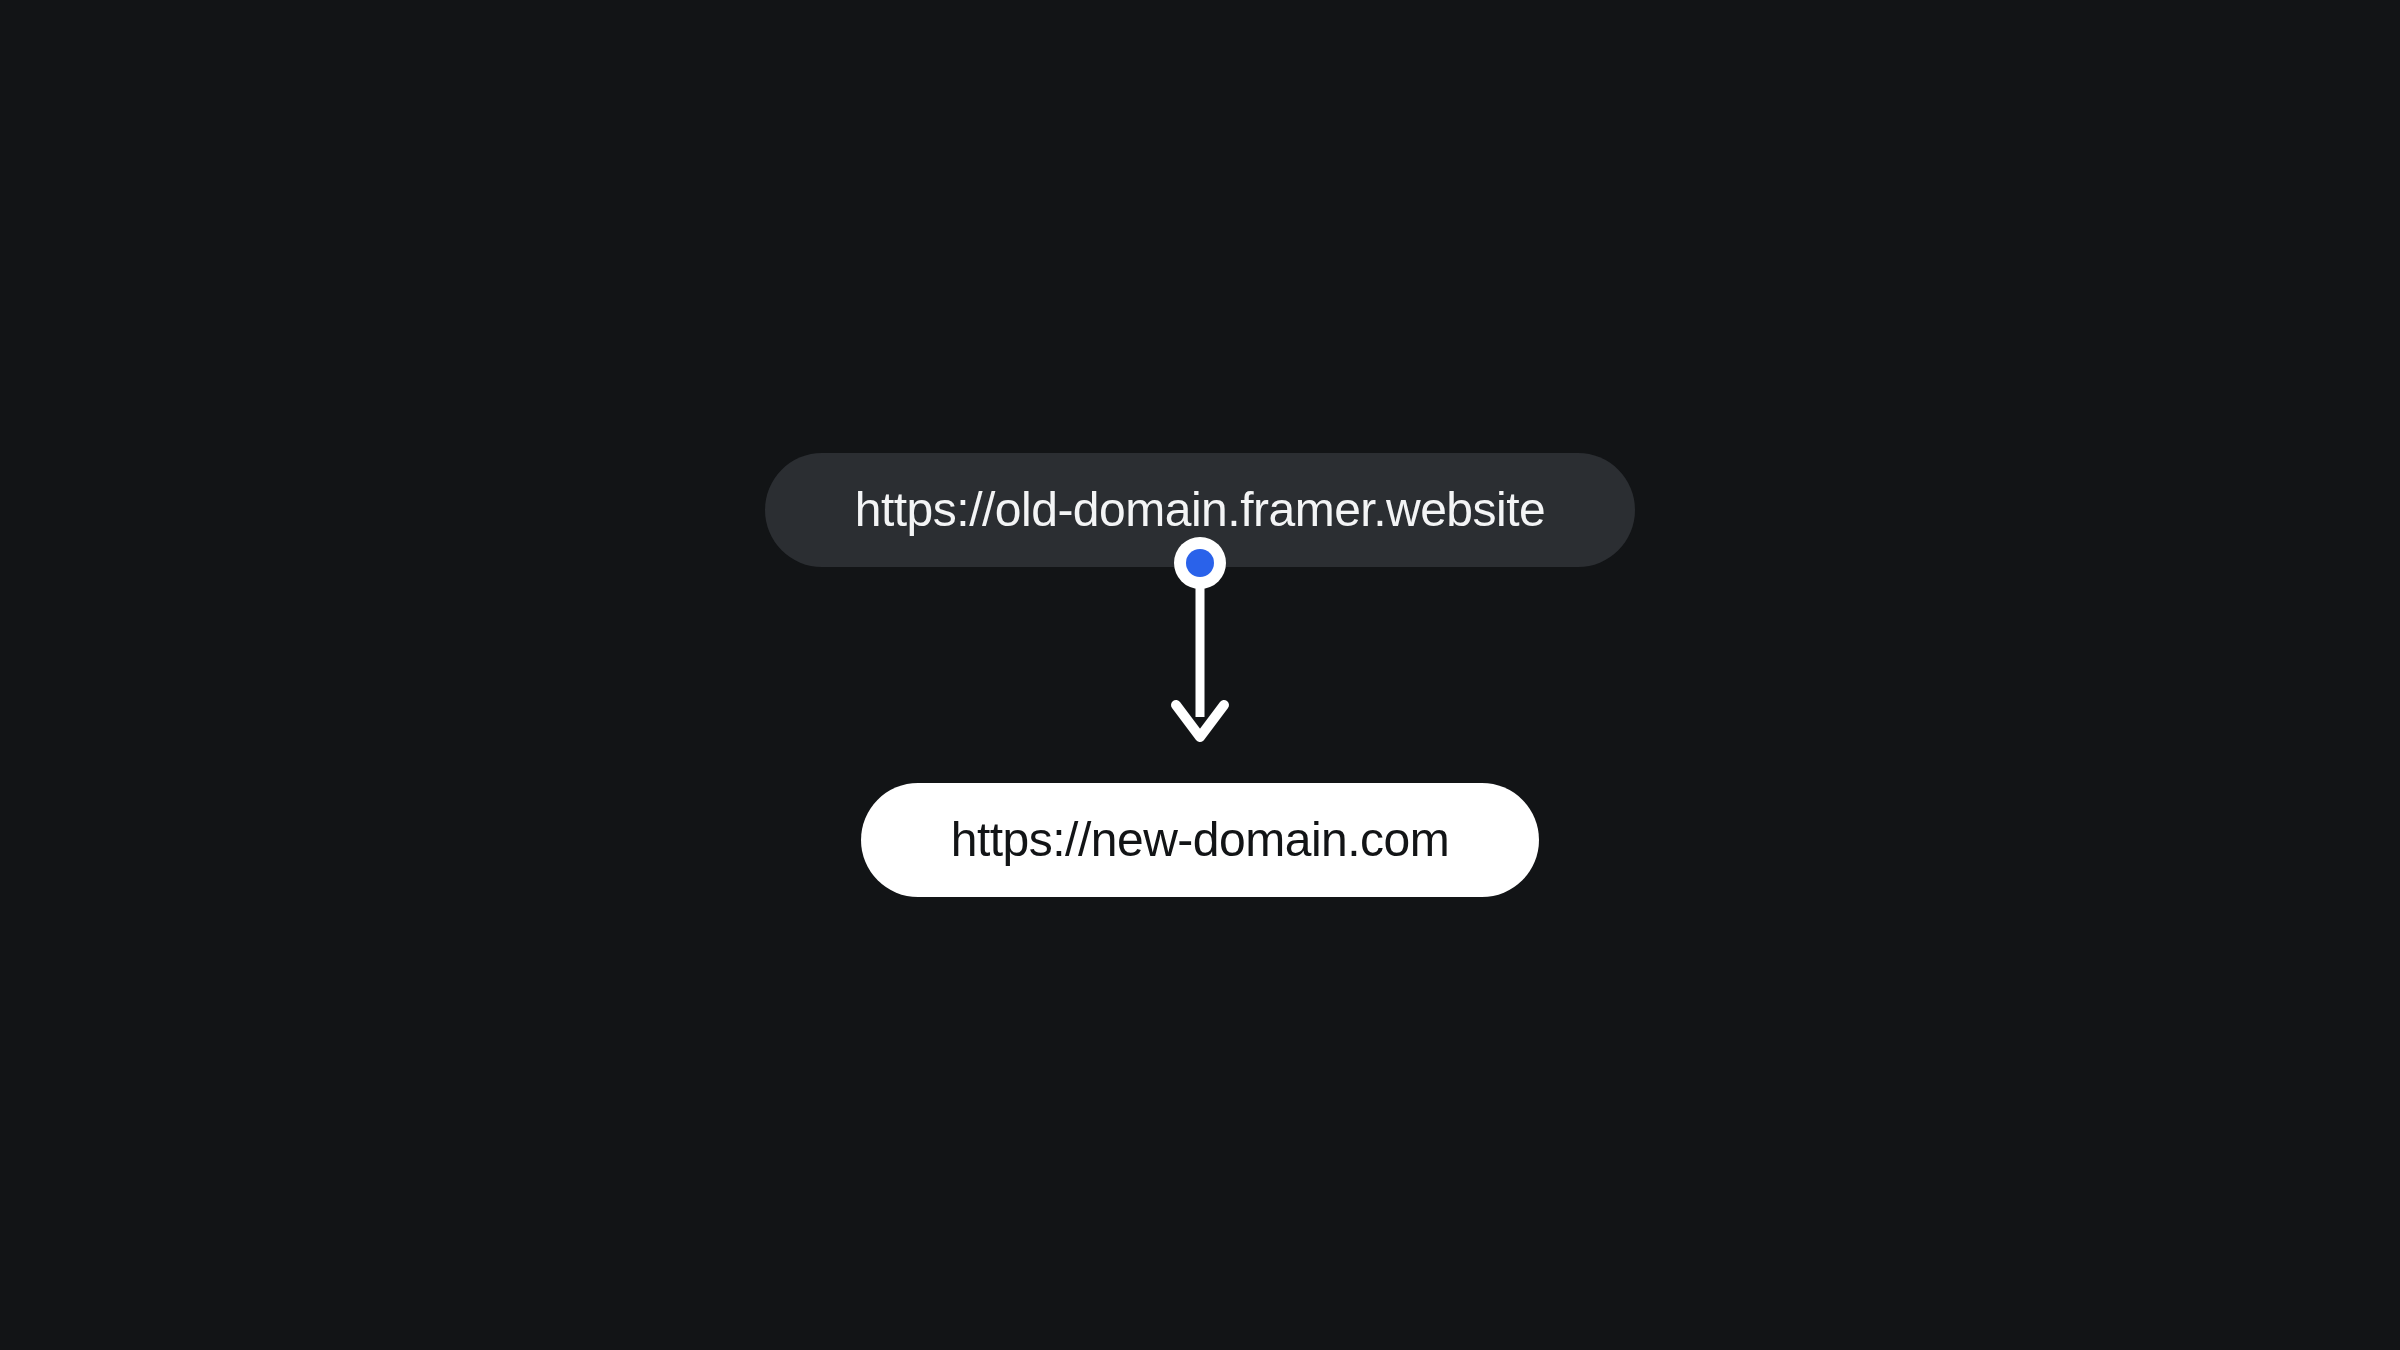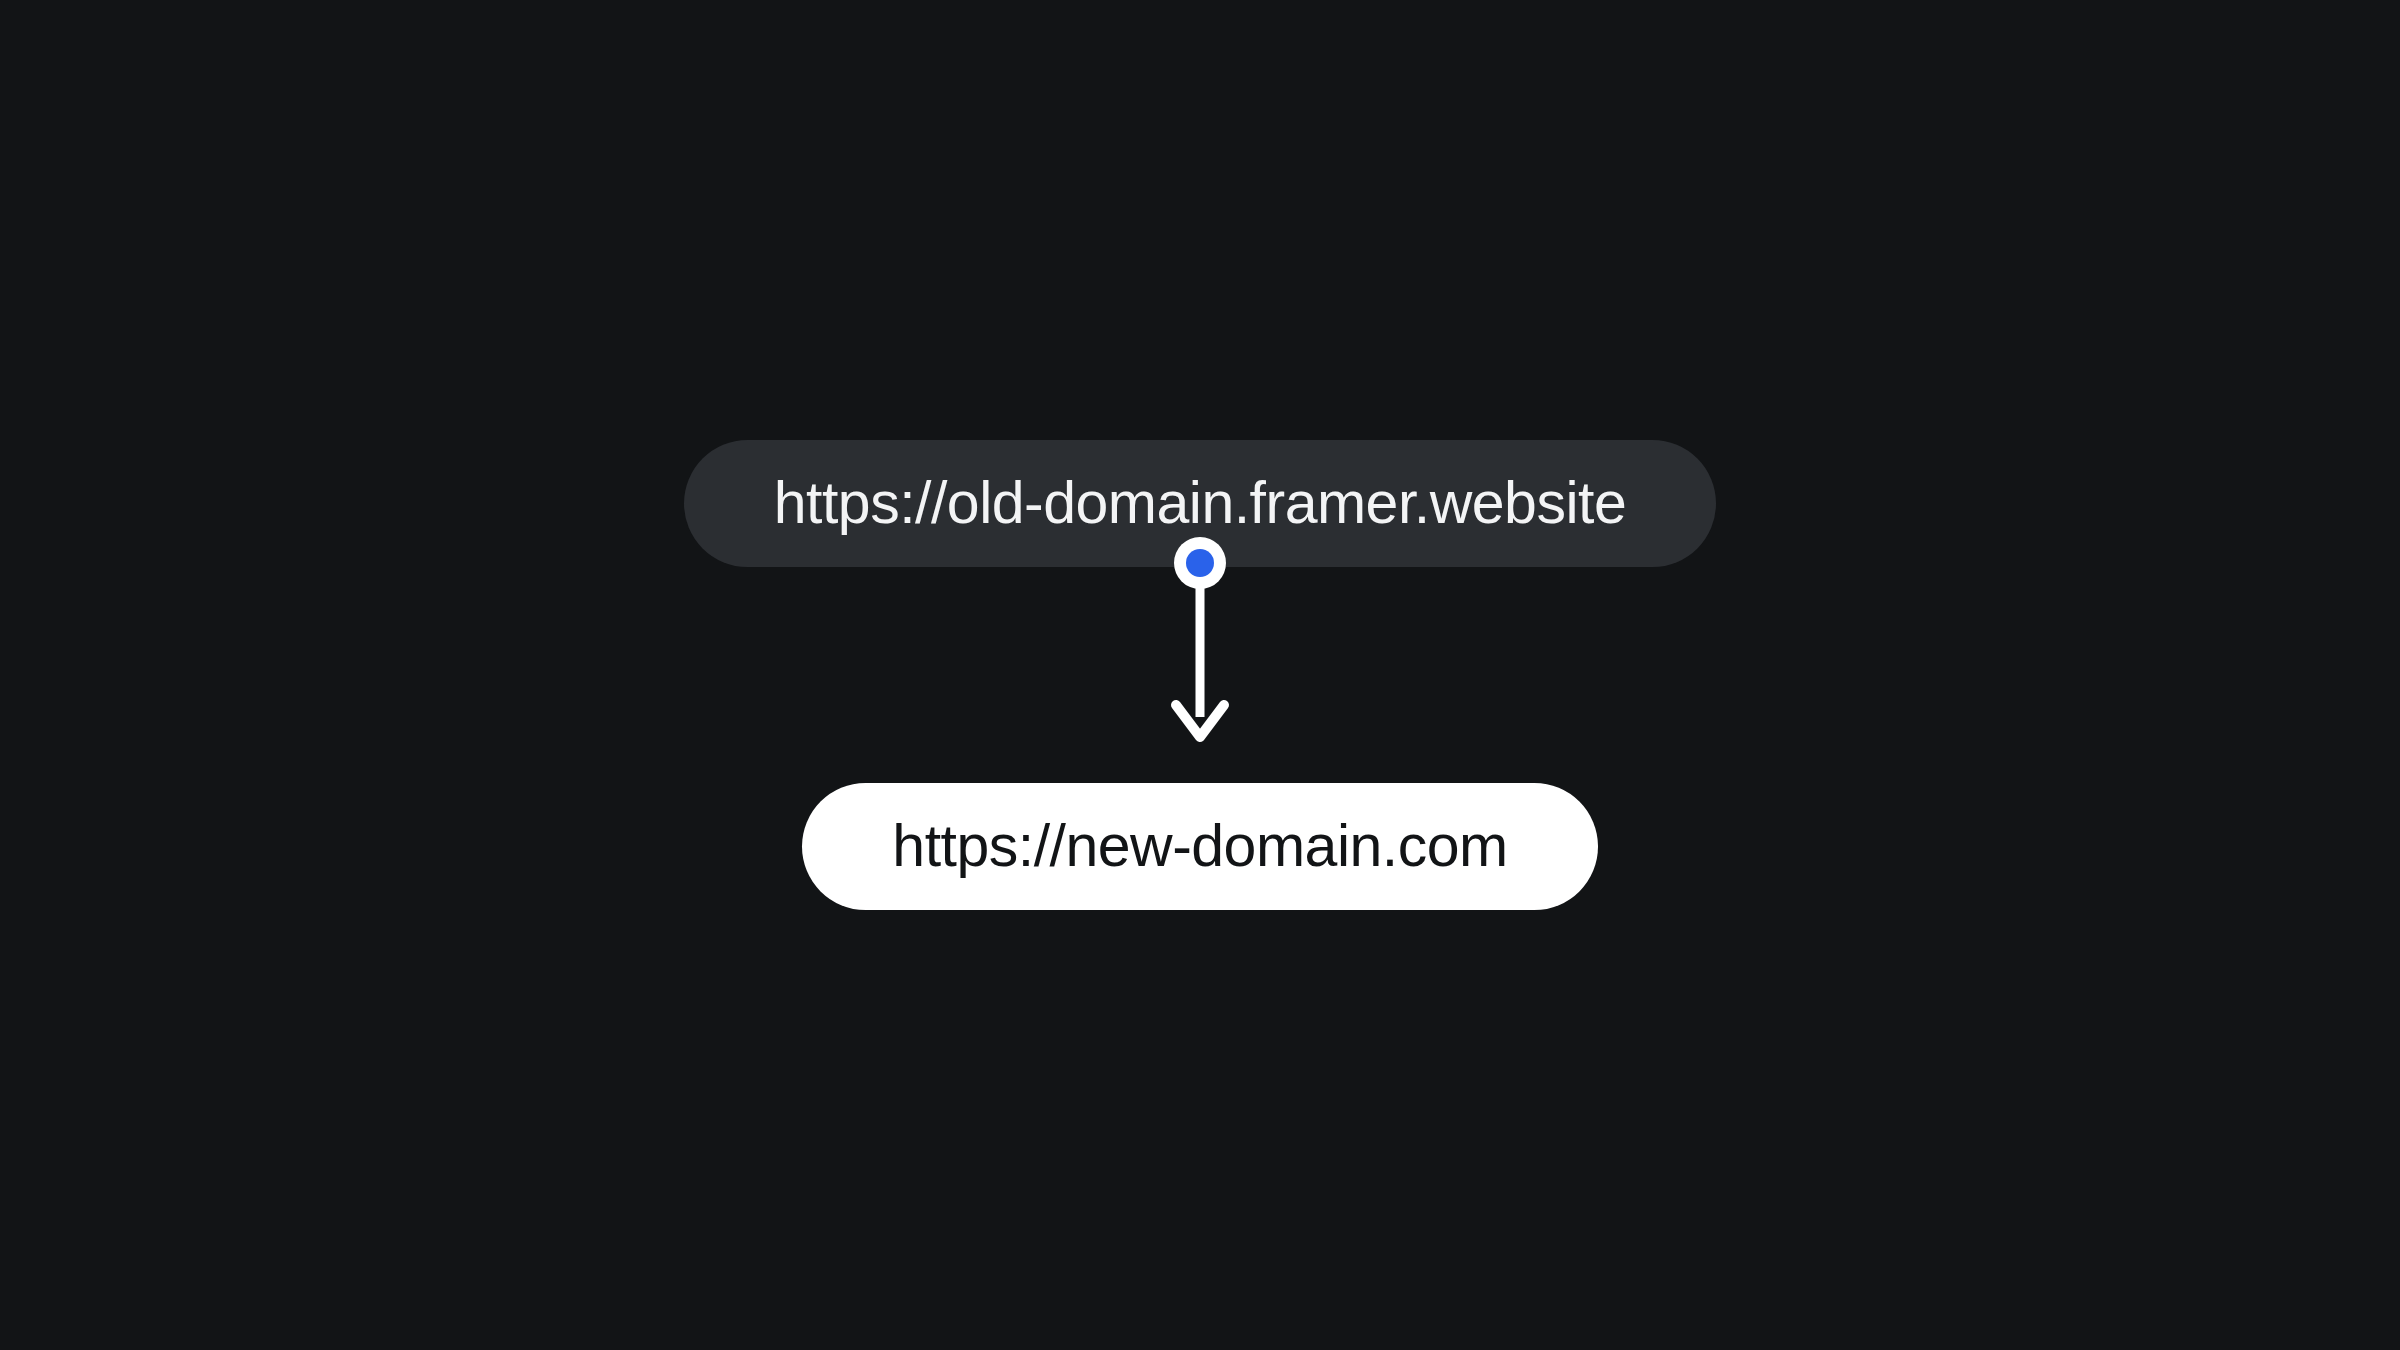--- a/index.html
+++ b/index.html
@@ -18,21 +18,21 @@
     }
     .container {
       display: flex;
       flex-direction: column;
       align-items: center;
       position: relative;
     }
     .pill {
       border-radius: 999px;
       padding: 28px 90px;
-      font-size: 59px;
+      font-size: 48px;
       font-weight: 400;
       letter-spacing: -0.5px;
       line-height: 1.2;
       white-space: nowrap;
     }
     .pill-old {
       background: #2b2e32;
       color: #f3f4f5;
     }
     .pill-new {

